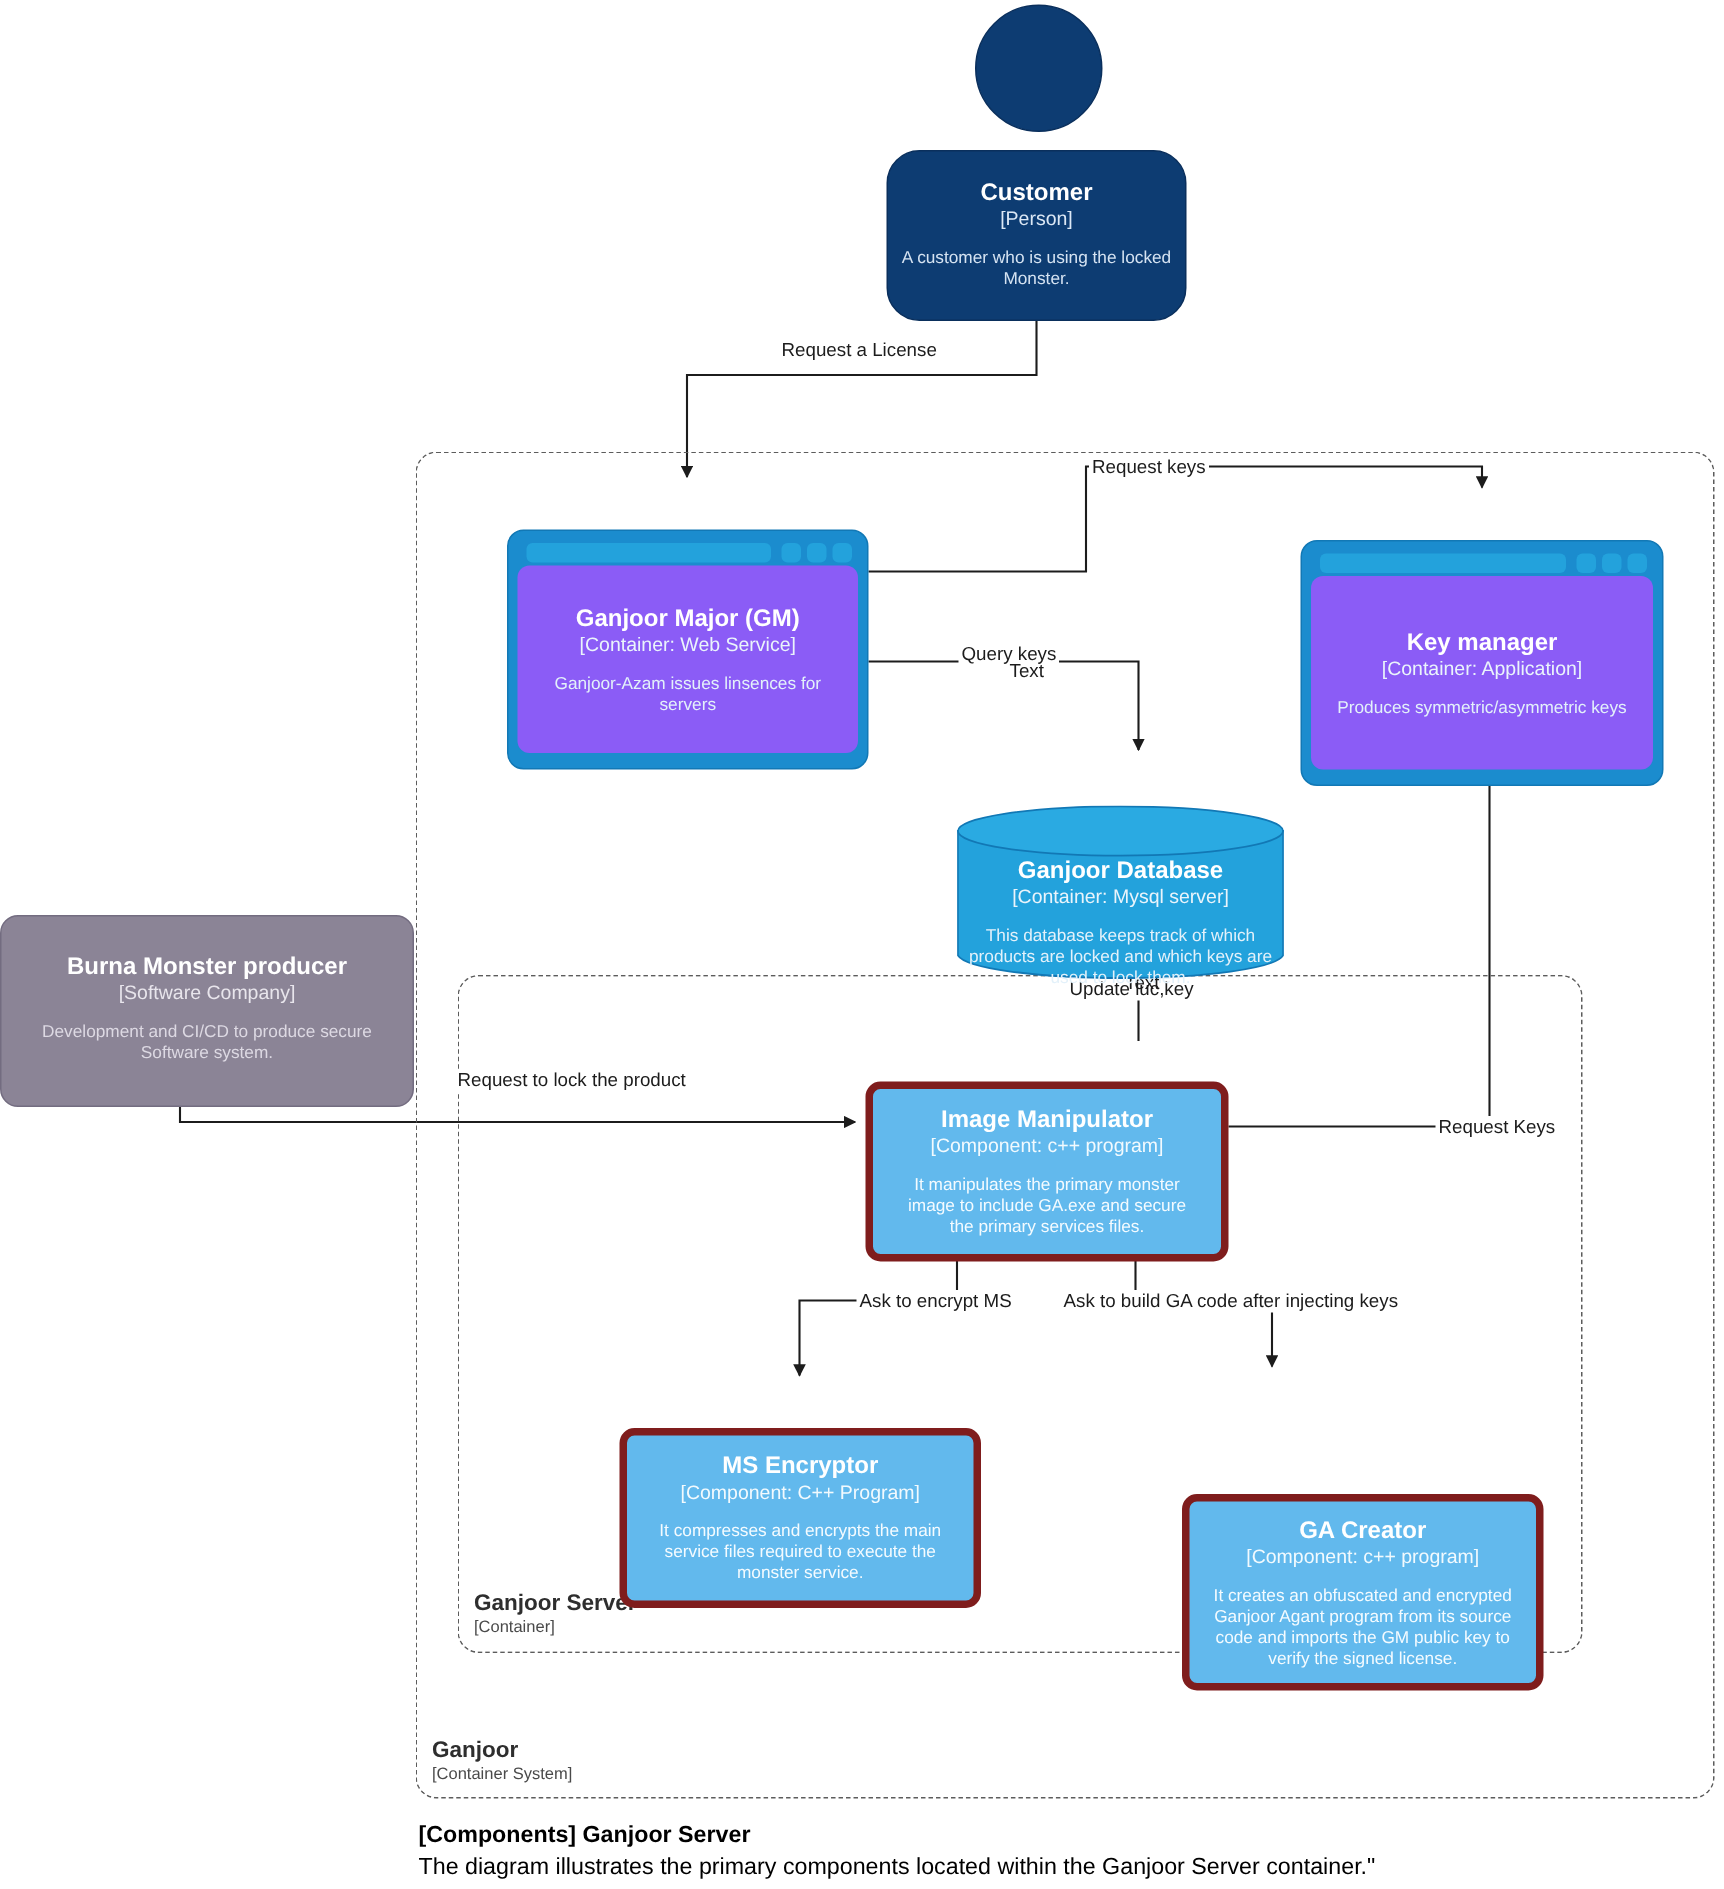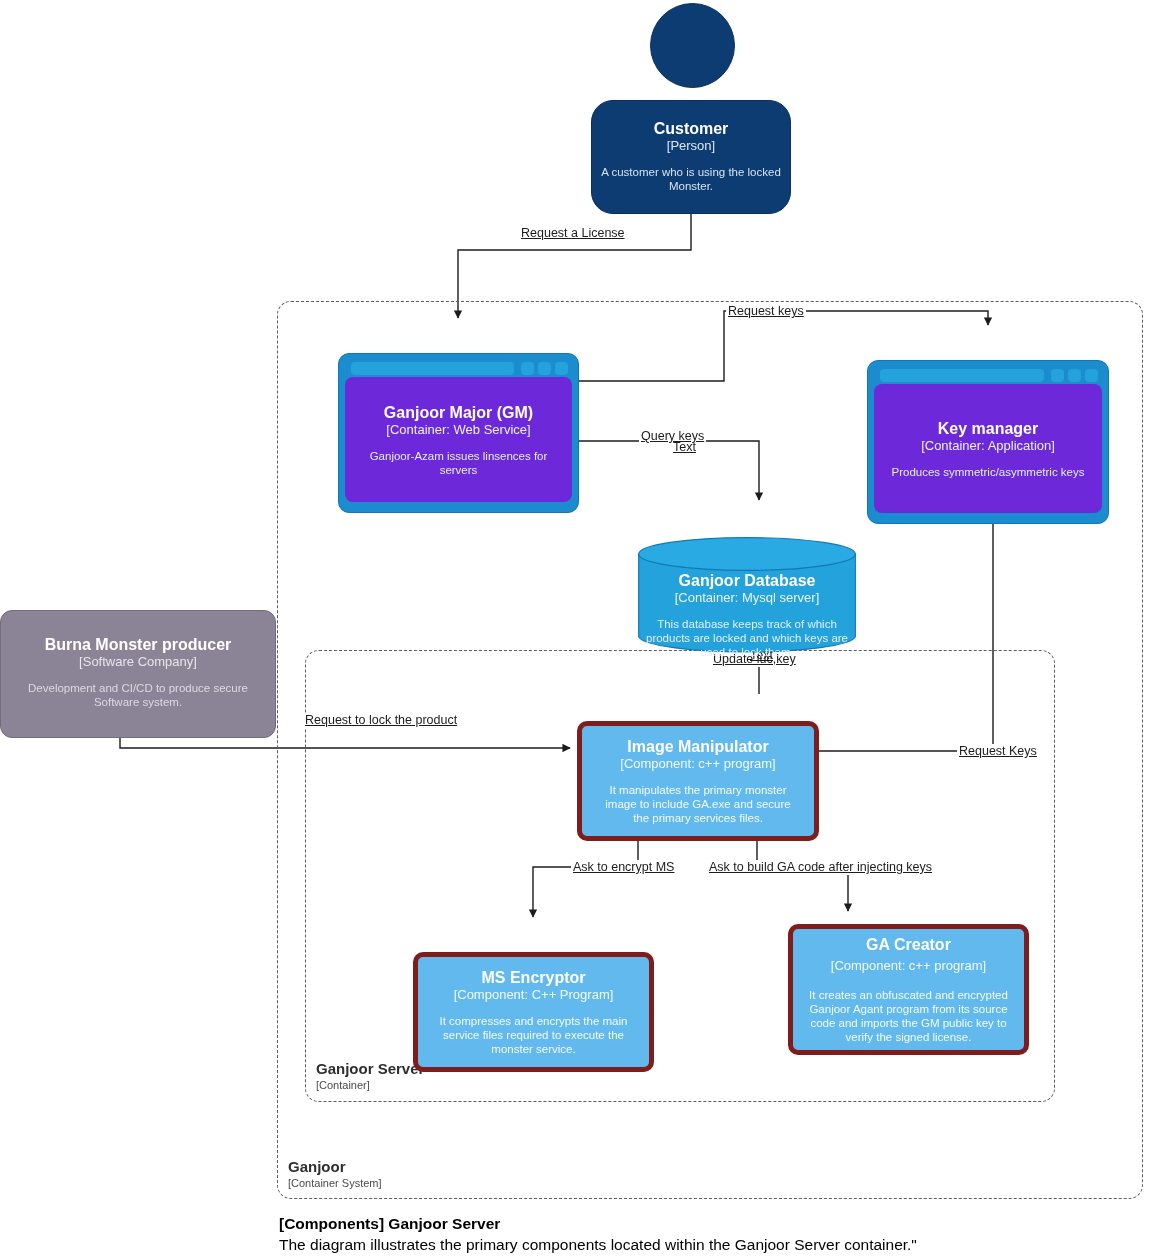--- a/index.html
+++ b/index.html
@@ -97,21 +97,21 @@
     border-radius: 4px;
     margin-right: 3px;
   }
   .win-bar .bar-dot {
     width: 13px;
     height: 13px;
     background: #23a2dc;
     border-radius: 4px;
   }
   .win-body {
-    background: #6d28d9;
+    background: #8b5cf6;
     border-radius: 8px;
     height: calc(100% - 21px);
     display: flex;
     flex-direction: column;
     justify-content: center;
     padding: 4px 6px;
     box-sizing: border-box;
   }
 
   
@@ -169,21 +169,20 @@
   
   .edge-label {
     position: absolute;
     font-size: 12.5px;
     color: #1c1c1c;
     white-space: nowrap;
     background: #ffffff;
     padding: 0 2px;
     line-height: 15px;
     z-index: 3;
-    text-decoration: underline;
   }
 
   
   .caption {
     position: absolute;
     left: 279px;
     top: 1214px;
     width: 840px;
     color: #000000;
     z-index: 7;
@@ -297,21 +296,21 @@
   <div class="n-type">[Component: c++ program]</div>
   <div class="n-desc">It manipulates the primary monster image to include GA.exe and secure the primary services files.</div>
 </div>
 
 <div class="node component-node" style="left:413px; top:920px; width:241px; height:120px;">
   <div class="n-title">MS Encryptor</div>
   <div class="n-type">[Component: C++ Program]</div>
   <div class="n-desc">It compresses and encrypts the main service files required to execute the monster service.</div>
 </div>
 
-<div class="node component-node" style="left:788px; top:892px; width:241px; height:131px;justify-content:space-between;">
+<div class="node component-node" style="left:788px; top:964px; width:241px; height:131px;">
   <div class="n-title">GA Creator</div>
   <div class="n-type">[Component: c++ program]</div>
   <div class="n-desc">It creates an obfuscated and encrypted Ganjoor Agant program from its source code and imports the GM public key to verify the signed license.</div>
 </div>
 
 <div class="edge-label" style="left:519px; top:226px;">Request a License</div>
 
 <div class="edge-label" style="left:726px; top:304px;">Request keys</div>
 
 <div class="edge-label" style="left:639px; top:429px;">Query keys</div>

